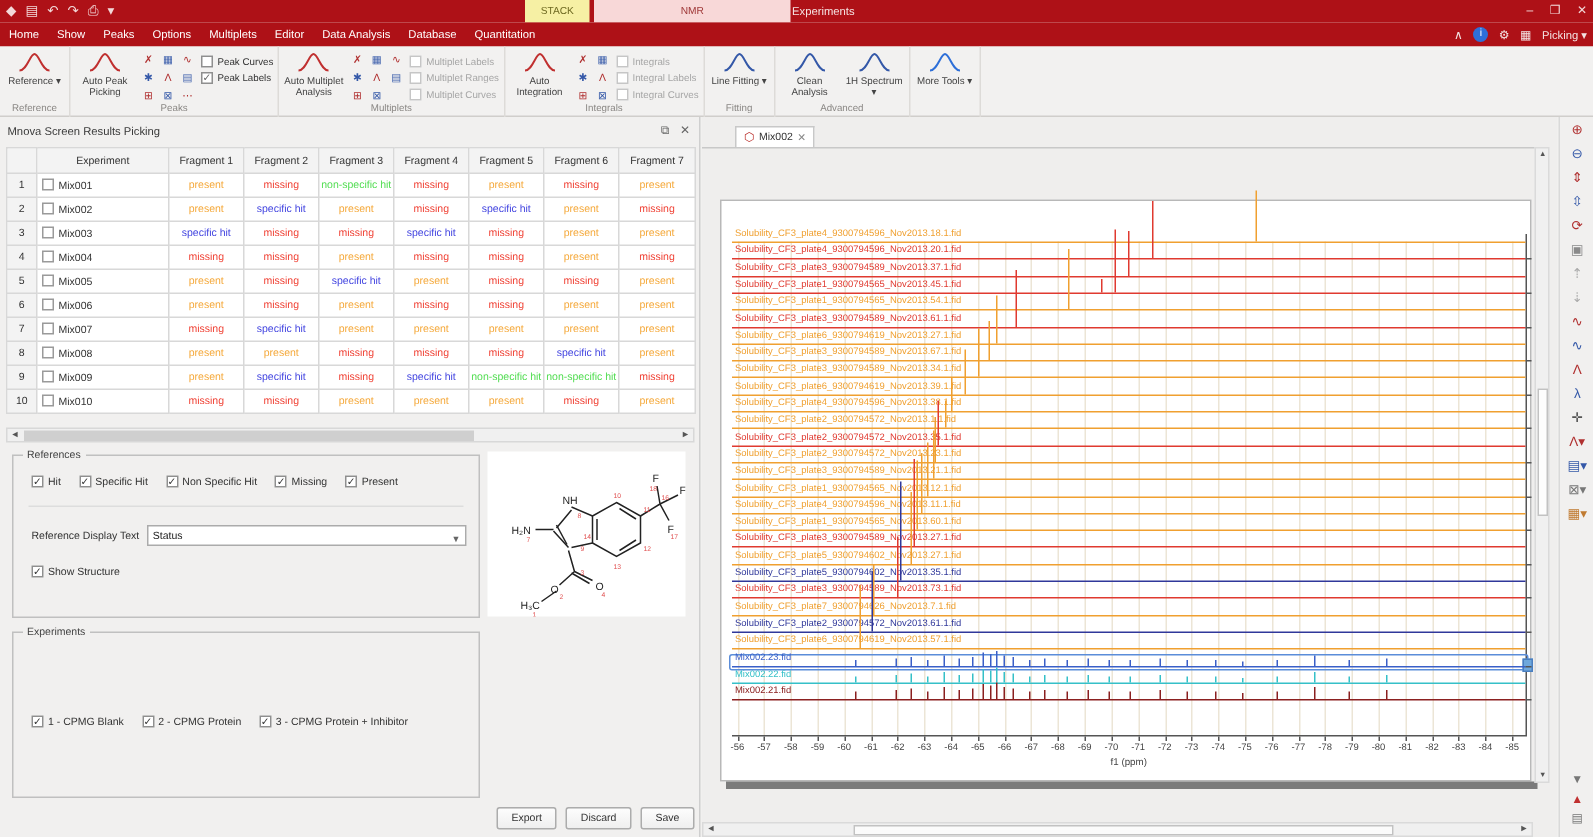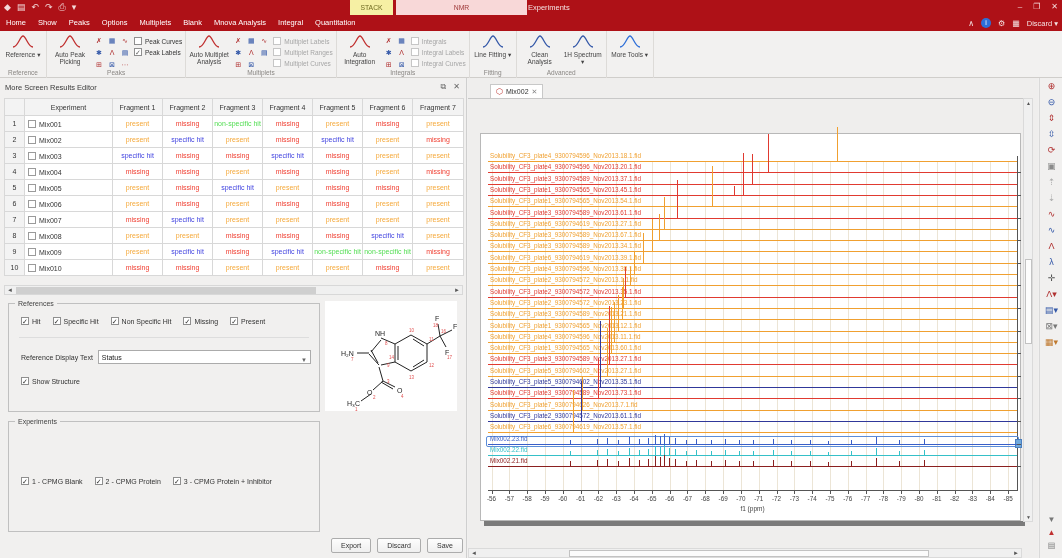--- a/index.html
+++ b/index.html
@@ -135,32 +135,32 @@
     </div>
   </div>
 
   <div id="menubar" class="abs">
     <div id="menu-items" style="display:flex;">
         <span class="menu-item">Home</span>
         <span class="menu-item">Show</span>
         <span class="menu-item">Peaks</span>
         <span class="menu-item">Options</span>
         <span class="menu-item">Multiplets</span>
-        <span class="menu-item">Blank</span>
-        <span class="menu-item">Mnova Analysis</span>
-        <span class="menu-item">Integral</span>
+        <span class="menu-item">Editor</span>
+        <span class="menu-item">Data Analysis</span>
+        <span class="menu-item">Database</span>
         <span class="menu-item">Quantitation</span>
       </div>
   </div>
   <div id="menu-right" class="abs">
     <span>∧</span>
     <span class="info-dot">i</span>
     <span>⚙</span>
     <span>▦</span>
-    <span class="opt">Discard ▾</span>
+    <span class="opt">Picking ▾</span>
   </div>
 
   <div id="ribbon" class="abs">
       <div class="rgroup">
         <div class="bigbtn">
           <svg width="22" height="15" viewBox="0 0 22 15">
             <path d="M1 13 C6 13 8 2 11 2 C14 2 16 13 21 13" stroke="#C03030" fill="none" stroke-width="1.3"></path>
           </svg>
           <span>Reference ▾</span>
         </div>
@@ -289,21 +289,21 @@
           <svg width="22" height="15" viewBox="0 0 22 15">
             <path d="M1 13 C6 13 8 2 11 2 C14 2 16 13 21 13" stroke="#2E6FD8" fill="none" stroke-width="1.3"></path>
           </svg>
           <span>More Tools ▾</span>
         </div>
         <div class="rgroup-label"></div>
       </div>
     </div>
 
   <div id="left-panel" class="abs">
-    <div id="lp-title" class="abs">More Screen Results Editor</div>
+    <div id="lp-title" class="abs">Mnova Screen Results Picking</div>
     <div id="lp-icons" class="abs">
       <span>⧉</span>
       <span>✕</span>
     </div>
     <table id="results-table" class="abs">
       <thead>
           <tr>
             <th style="width: 20px;"></th>
             <th style="width: 88px;">Experiment</th>
             <th style="width: 50px;">Fragment 1</th>

